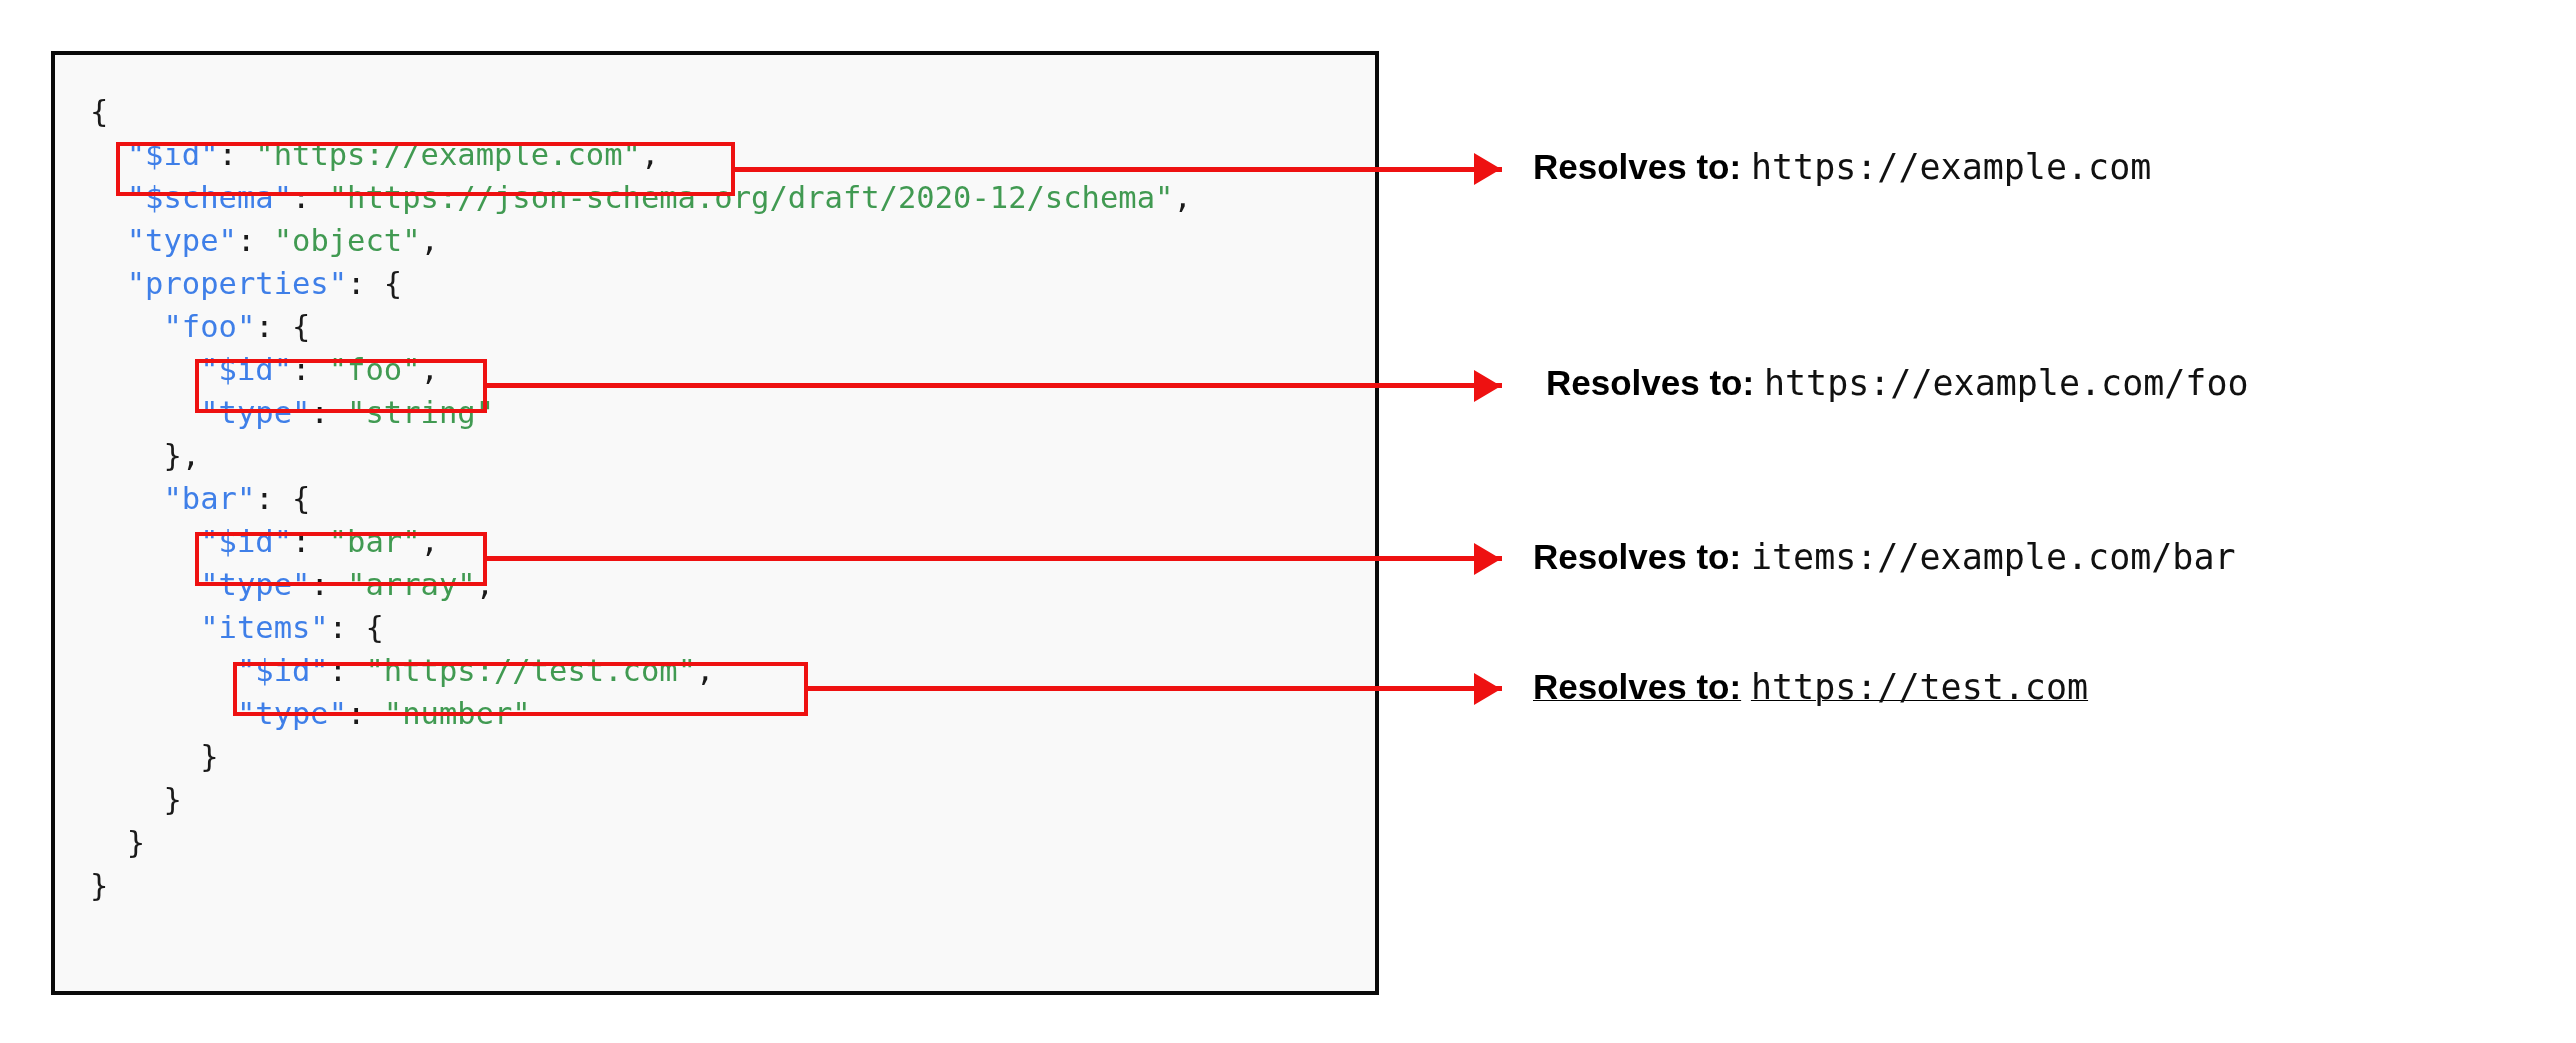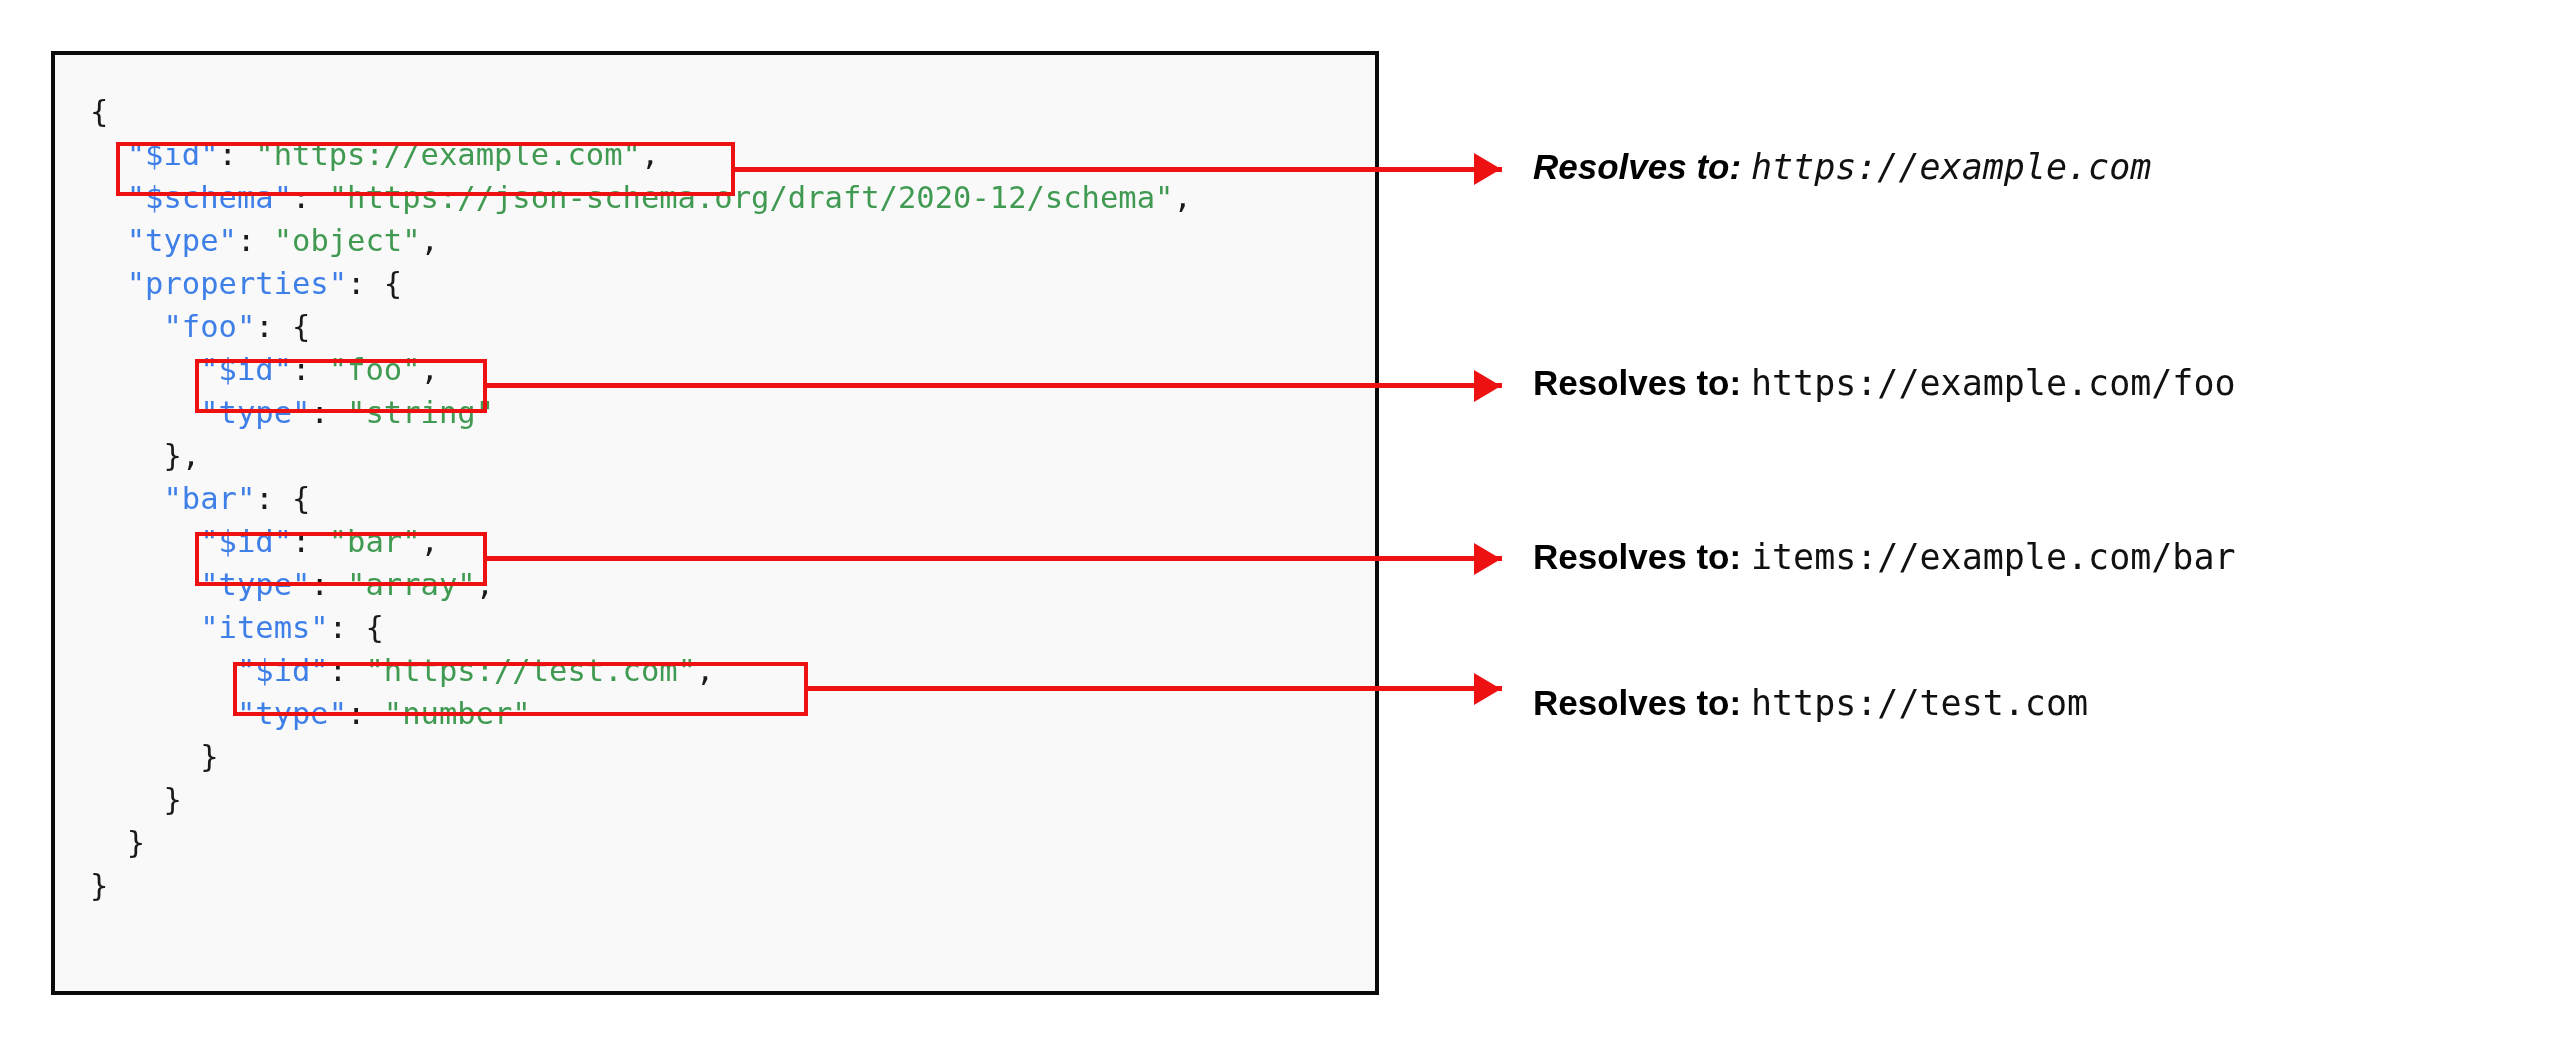--- a/index.html
+++ b/index.html
@@ -109,25 +109,25 @@
 
 <div class="conn-line" style="left:484px;  top:383px;  width:1018px;"></div>
 <div class="conn-head" style="left:1474px; top:370px;"></div>
 
 <div class="conn-line" style="left:484px;  top:556px;  width:1018px;"></div>
 <div class="conn-head" style="left:1474px; top:543px;"></div>
 
 <div class="conn-line" style="left:805px; top:686px; width:697px;"></div>
 <div class="conn-head" style="left:1474px; top:673px;"></div>
 
-<div class="resolve-row" style="top:149px;font-style:italic;">
+<div class="resolve-row" style="top:149px;">
   <span class="resolve-label">Resolves to:</span><span class="resolve-url">https://example.com</span>
 </div>
-<div class="resolve-row" style="top:365px;">
+<div class="resolve-row" style="top:365px;margin-left:13px;">
   <span class="resolve-label">Resolves to:</span><span class="resolve-url">https://example.com/foo</span>
 </div>
 <div class="resolve-row" style="top:539px;">
   <span class="resolve-label">Resolves to:</span><span class="resolve-url">items://example.com/bar</span>
 </div>
-<div class="resolve-row" style="top:685px;">
+<div class="resolve-row" style="top:669px;text-decoration:underline;">
   <span class="resolve-label">Resolves to:</span><span class="resolve-url">https://test.com</span>
 </div>
 
 
 </body></html>

